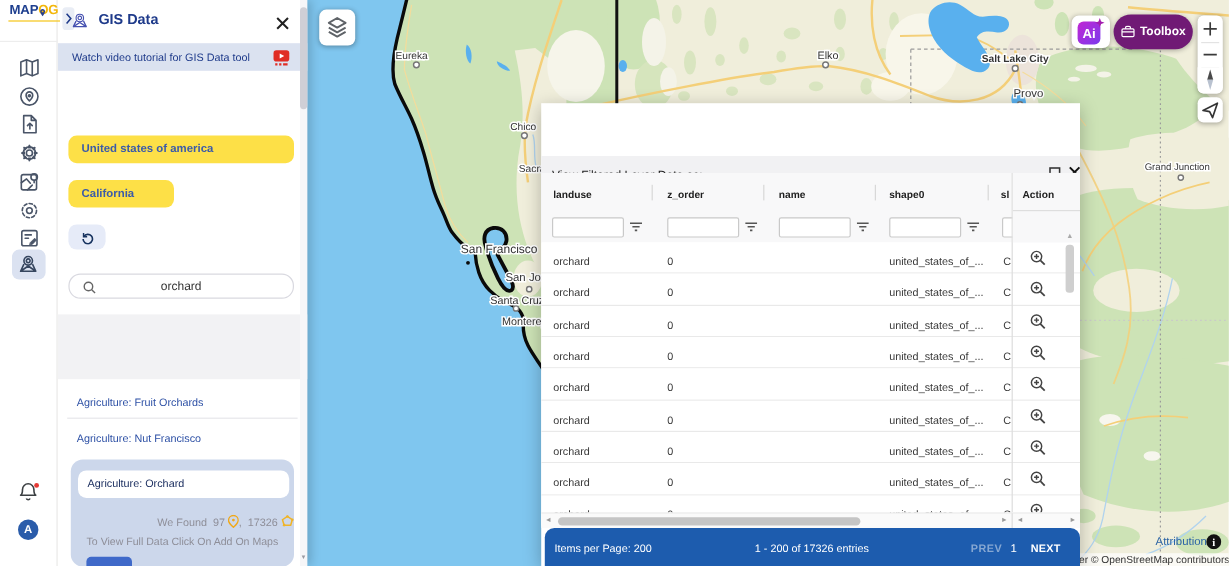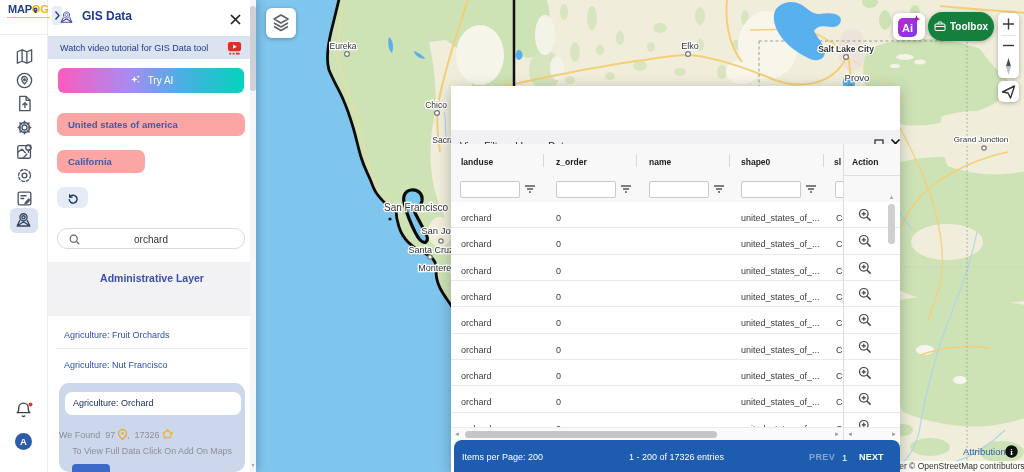--- a/index.html
+++ b/index.html
@@ -6,21 +6,21 @@
   html,body { width:1024px; height:472px; overflow:hidden; font-family:"Liberation Sans",sans-serif; background:#fff; }
   #stage { position:relative; width:1024px; height:472px; overflow:hidden; }
   .abs { position:absolute; }
 
   
   #map { position:absolute; left:0; top:0; width:1024px; height:472px; }
 
   .mapbtn { position:absolute; background:#fff; border-radius:6px; box-shadow:0 1px 4px rgba(0,0,0,.3); }
   #layersbtn { left:266px; top:8px; width:30px; height:30px; }
   #aibtn { left:893px; top:13px; width:32px; height:27px; display:flex; align-items:center; justify-content:center; }
-  #toolbox { position:absolute; left:928px; top:12px; width:66px; height:29px; background:#15803d; border-radius:15px; box-shadow:0 1px 4px rgba(0,0,0,.3); color:#fff; font-size:10px; font-weight:bold; display:flex; align-items:center; justify-content:center; gap:4px; }
+  #toolbox { position:absolute; left:928px; top:12px; width:66px; height:29px; background:#701a75; border-radius:15px; box-shadow:0 1px 4px rgba(0,0,0,.3); color:#fff; font-size:10px; font-weight:bold; display:flex; align-items:center; justify-content:center; gap:4px; }
   #zoomcol { left:998px; top:13px; width:21px; height:65px; border-radius:5px; }
   #compassbtn { left:998px; top:56px; width:21px; height:22px; border-radius:0 0 5px 5px; box-shadow:none; }
   #planebtn { left:998px; top:81px; width:21px; height:21px; border-radius:5px; }
   .zline { position:absolute; left:3px; right:3px; top:21.5px; border-top:1px solid #e3e3e3; }
 
   #attrlink { position:absolute; left:963px; top:446px; font-size:9.5px; color:#2c64a5; }
   #attrbar { position:absolute; left:874px; top:461px; width:150px; height:11px; background:rgba(255,255,255,.72); font-size:8.5px; color:#333; white-space:nowrap; overflow:hidden; line-height:11px; }
 
   
   #sidebar { position:absolute; left:0; top:0; width:48px; height:472px; background:#fff; border-right:1px solid #ececec; z-index:30; }
@@ -30,35 +30,35 @@
   .sicon { position:absolute; }
   #sactive { position:absolute; left:10px; top:208px; width:28px; height:25px; background:#dbe2f1; border-radius:6px; }
 
   
   #panel { position:absolute; left:48px; top:0; width:208px; height:472px; background:#fff; box-shadow:3px 0 8px rgba(0,0,0,.18); z-index:20; }
   #ptab { position:absolute; left:4px; top:6px; width:10px; height:19px; background:#e9edf5; border-radius:3px; }
   #ptitle { position:absolute; left:34px; top:9px; font-size:12px; font-weight:bold; color:#1e3a8a; }
   #watch { position:absolute; left:0; top:36px; width:100%; height:23px; background:#dbe2f0; }
   #watch .t { position:absolute; left:12px; top:7px; font-size:9px; color:#1e3a8a; }
   #tryai { position:absolute; left:10px; top:68px; width:186px; height:25px; border-radius:6px; background:linear-gradient(90deg,#fb5bbd 0%,#a98bf1 38%,#45b1e2 68%,#06d2bd 100%); color:#fff; font-size:10px; display:flex; align-items:center; justify-content:center; gap:6px; }
-  .selbox { position:absolute; background:#fca5a5; border-radius:7px; color:#3b5ba9; font-size:9.5px; font-weight:bold; }
+  .selbox { position:absolute; background:#fde047; border-radius:7px; color:#3b5ba9; font-size:9.5px; font-weight:bold; }
   #usbox { left:9px; top:113px; width:188px; height:23px; line-height:23px; padding-left:11px; }
   #cabox { left:9px; top:150px; width:88px; height:23px; line-height:23px; padding-left:11px; }
   #distbox { left:102px; top:150px; width:86px; height:24px; padding-left:8px; line-height:10.5px; display:flex; align-items:center; }
   #resetbtn { position:absolute; left:9px; top:187px; width:31px; height:21px; background:#e6ebf8; border-radius:7px; display:flex; align-items:center; justify-content:center; }
   #search { position:absolute; left:9px; top:228px; width:188px; height:21px; border:1px solid #d9d9e0; border-radius:10px; background:#fff; text-align:center; }
   #search .q { display:inline-block; margin-top:4px; font-size:10px; color:#333; }
   #layerhead { position:absolute; left:0; top:262px; width:100%; height:54px; background:#f2f2f4; text-align:center; }
   #layerhead div { font-size:10.5px; font-weight:bold; color:#3b50a8; }
   #lh1 { padding-top:10px; } #lh2 { padding-top:15px; }
   .llink { position:absolute; left:16px; font-size:9px; color:#2d50a5; }
   .lsep { position:absolute; left:8px; right:8px; border-top:1px solid #e6e6ea; }
   #card { position:absolute; left:11px; top:383px; width:186px; height:89px; background:#ccd7eb; border-radius:10px; }
   #cardin { position:absolute; left:6px; top:9px; width:176px; height:23px; background:#fff; border-radius:7px; font-size:9px; color:#1c2f60; line-height:23px; padding-left:8px; }
-  #found { position:absolute; left:0; top:46px; width:100%; text-align:left; font-size:9px; color:#8e8e98; }
+  #found { position:absolute; left:0; top:46px; width:100%; text-align:right; font-size:9px; color:#8e8e98; }
   #toview { position:absolute; left:0; top:63px; width:100%; text-align:center; font-size:8.8px; color:#8e8e98; white-space:nowrap; }
   #cardbtn { position:absolute; left:13px; top:81px; width:38px; height:8px; background:#3f69c9; border-radius:4px 4px 0 0; }
   #pscroll { position:absolute; right:0; top:0; width:6px; height:472px; background:#f6f6f8; }
   #pthumb { position:absolute; right:0px; top:6px; width:6px; height:85px; background:#cfcfd6; border-radius:3px; }
 
   
   #dialog { position:absolute; left:451px; top:86px; width:449px; height:386px; background:#fff; box-shadow:0 3px 14px rgba(0,0,0,.26); z-index:10; }
   #dhead { position:absolute; left:0; top:0; width:100%; height:58px; background:#f1f1f3;margin-top:44px; }
   #dtitle { position:absolute; left:9px; top:11px; font-size:10px; color:#1b1b1b; }
   .winbtn { position:absolute; }
@@ -524,45 +524,36 @@
         <path d="M2 2 L11 11 M11 2 L2 11" stroke="#222" stroke-width="1.7"></path>
       </svg>
     <div id="watch">
       <div class="t">Watch video tutorial for GIS Data tool</div>
       <svg class="abs" style="left:179px;top:5px" width="15" height="15" viewBox="0 0 16 16">
         <rect x="1" y="1" width="14" height="10" rx="2.5" fill="#e02d24"></rect>
         <path d="M6.5 3.8 L10.5 6 L6.5 8.2 Z" fill="#fff"></path>
         <path d="M2.5 13.5 h2 M6 13.5 h2 M9.5 13.5 h4" stroke="#e02d24" stroke-width="2"></path>
       </svg>
     </div>
-    <div id="tryai">
-      <svg width="13" height="13" viewBox="0 0 24 24" fill="#fff">
-        <path d="M10 4 L11.5 8.5 L16 10 L11.5 11.5 L10 16 L8.5 11.5 L4 10 L8.5 8.5 Z"></path>
-        <path d="M17 2 L17.8 4.2 L20 5 L17.8 5.8 L17 8 L16.2 5.8 L14 5 L16.2 4.2 Z"></path>
-        <path d="M17 12 L17.6 13.7 L19.3 14.3 L17.6 14.9 L17 16.6 L16.4 14.9 L14.7 14.3 L16.4 13.7 Z"></path>
-      </svg>
-      <span>Try AI</span>
-    </div>
     <div id="usbox" class="selbox">United states of america</div>
     <div id="cabox" class="selbox">California</div>
     <div id="resetbtn">
       <svg width="12" height="12" viewBox="0 0 16 16" fill="none" stroke="#17335f" stroke-width="1.8">
         <path d="M3.5 3 V7 H7.5" stroke-width="1.6"></path>
         <path d="M3.8 6.8 A5.2 5.2 0 1 1 3 9.5"></path>
       </svg>
     </div>
     <div id="search">
       <svg class="abs" style="left:11px;top:5px" width="11" height="11" viewBox="0 0 14 14" fill="none" stroke="#666" stroke-width="1.5">
         <circle cx="6" cy="6" r="4.5"></circle>
           <path d="M9.5 9.5 L13 13"></path>
       </svg>
       <div class="q">orchard</div>
     </div>
     <div id="layerhead">
-      <div id="lh1">Administrative Layer</div>
     </div>
     <div class="llink" style="top:330px">Agriculture: Fruit Orchards</div>
     <div class="lsep" style="top:348px"></div>
     <div class="llink" style="top:360px">Agriculture: Nut Francisco</div>
     <div id="card">
       <div id="cardin">Agriculture: Orchard</div>
       <div id="found">We Found&nbsp; 97 <svg width="9" height="11" viewBox="0 0 10 12" style="vertical-align:-2px">
             <path d="M5 0.5 C7.5 0.5 9.5 2.5 9.5 5 C9.5 7.5 5 11.5 5 11.5 C5 11.5 0.5 7.5 0.5 5 C0.5 2.5 2.5 0.5 5 0.5 Z" fill="none" stroke="#f0a818" stroke-width="1.3"></path>
             <circle cx="5" cy="4.8" r="1.3" fill="#f0a818"></circle>
           </svg>,&nbsp; 17326 <svg width="11" height="10" viewBox="0 0 12 11" style="vertical-align:-1px">

